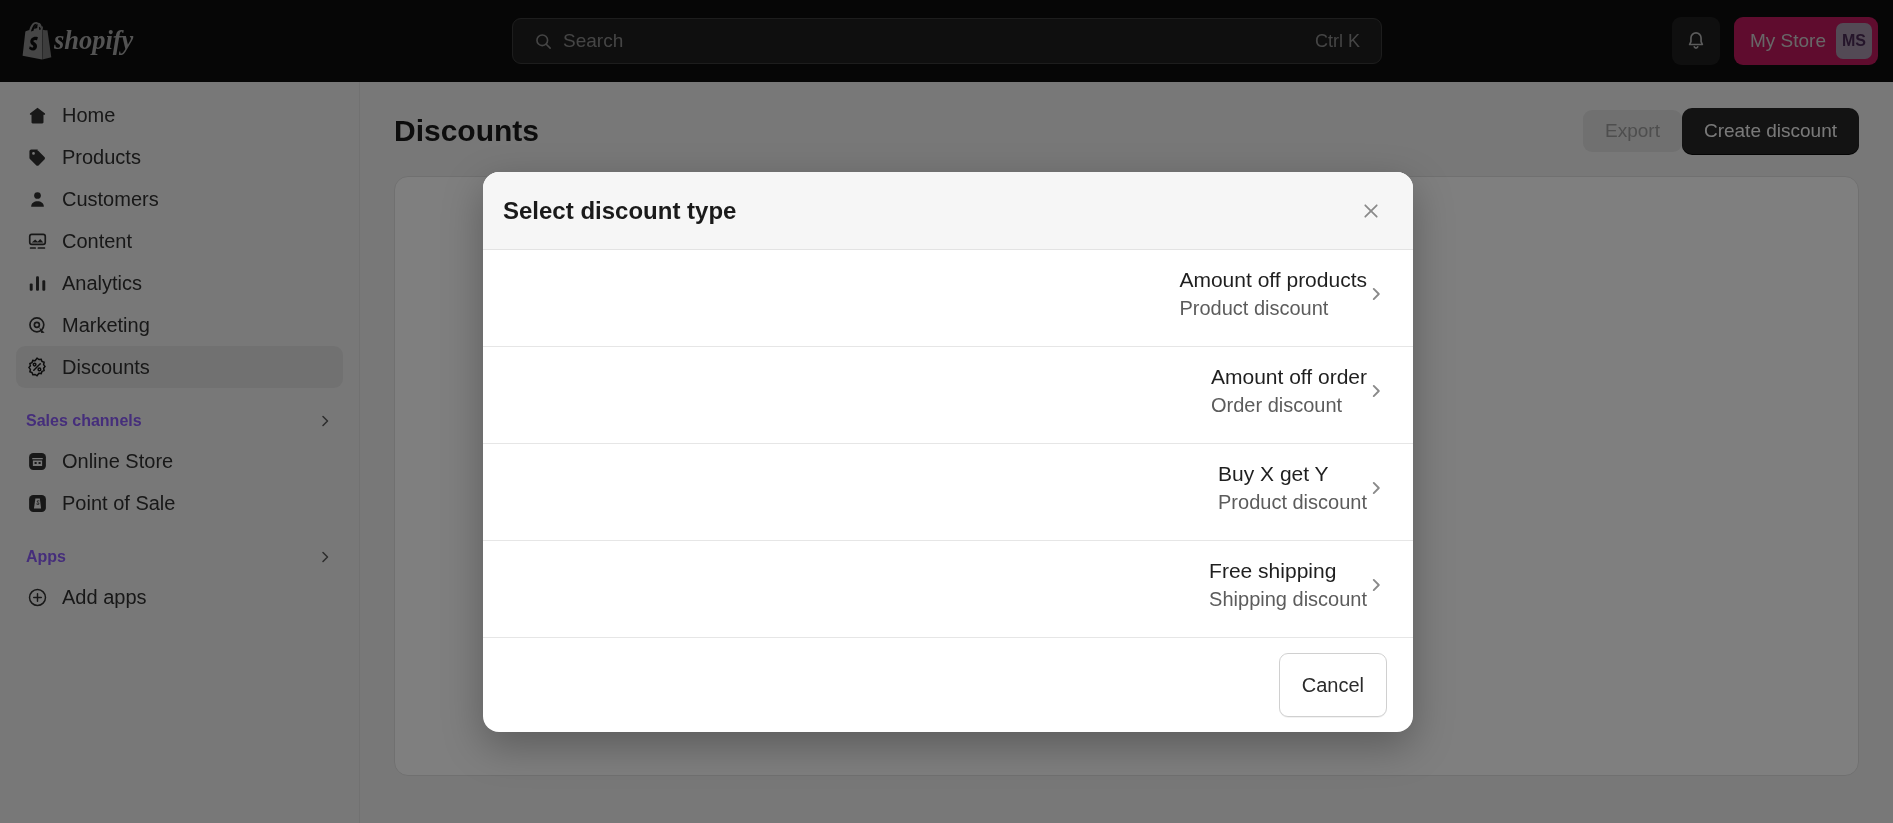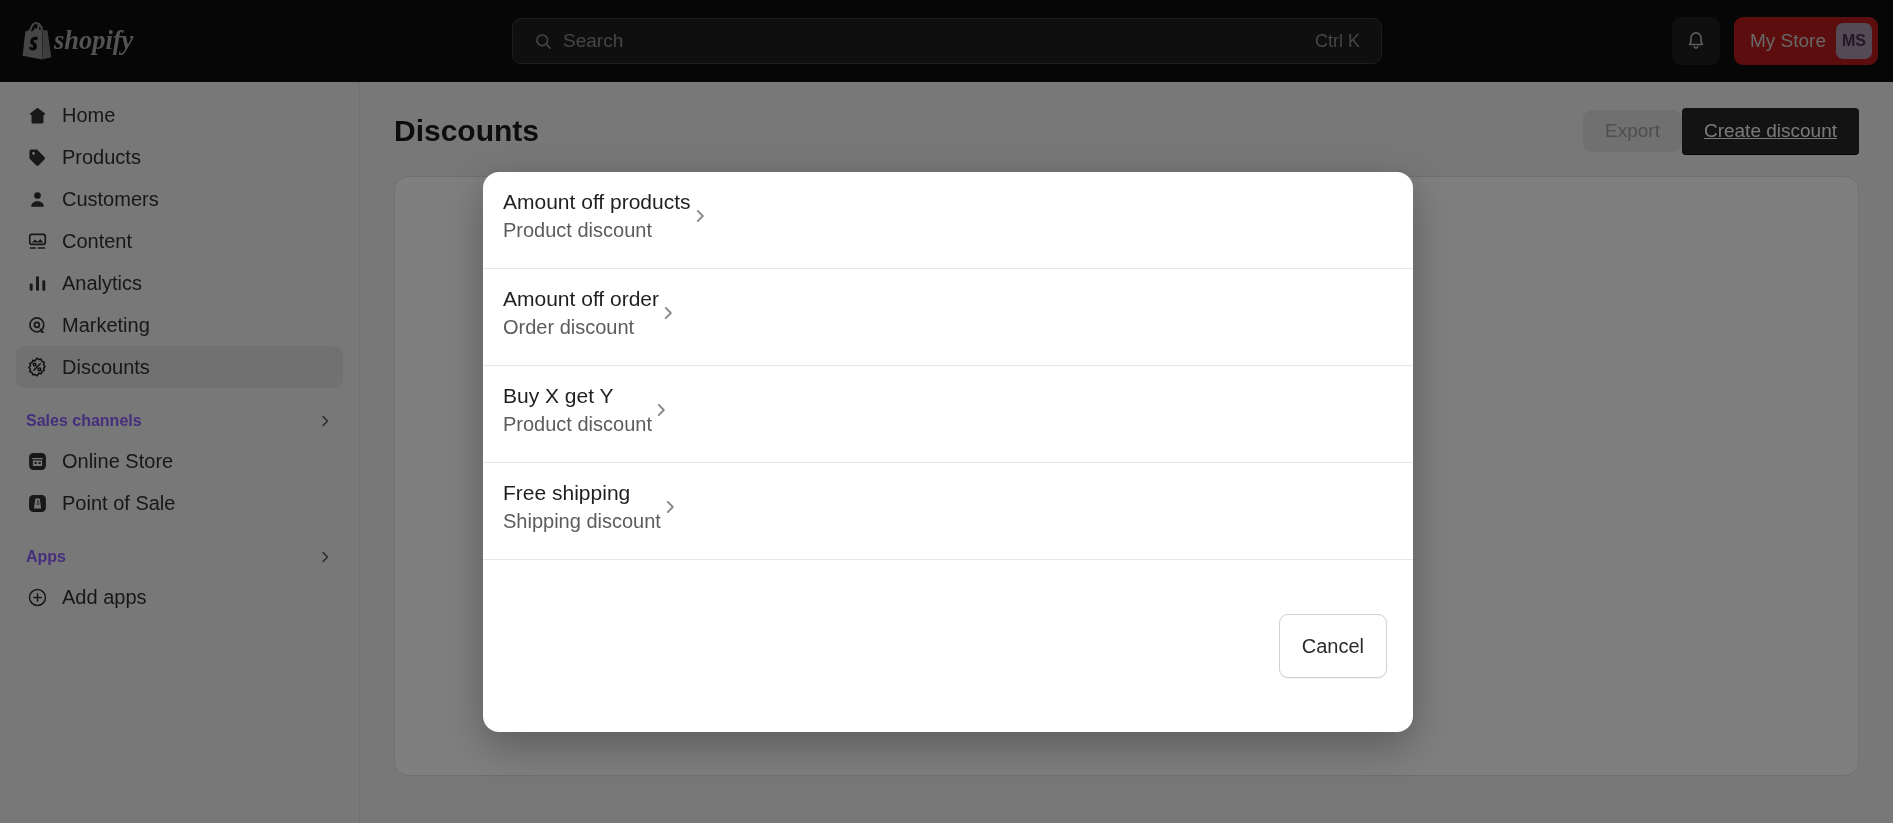--- a/index.html
+++ b/index.html
@@ -43,21 +43,21 @@
     width: 48px; height: 48px; border-radius: 9px;
     background: #1f1f1f;
     display: flex; align-items: center; justify-content: center;
     cursor: pointer;
   }
   .bell-icon { width: 22px; height: 22px; }
 
   .store-btn {
     position: absolute; right: 15px; top: 17px;
     height: 48px; border-radius: 9px;
-    background: #b91c1c;
+    background: #be185d;
     display: flex; align-items: center;
     padding: 0 6px 0 16px; gap: 10px;
     cursor: pointer;
   }
   .store-name { color: #cfcfcf; font-size: 19px; }
   .avatar {
     width: 36px; height: 36px; border-radius: 7px;
     background: #a694ab; color: #4b2a55;
     font-size: 16px; font-weight: bold;
     display: flex; align-items: center; justify-content: center;
@@ -99,24 +99,24 @@
   .page-head { display: flex; align-items: center; justify-content: space-between; }
   .page-title { font-size: 30px; font-weight: bold; color: #1a1a1a; }
   .head-actions { display: flex; align-items: center; gap: 0; }
   .btn-export {
     height: 42px; padding: 0 22px; border-radius: 9px;
     background: #e0e0e0; color: #9c9c9c; font-size: 19px;
     display: flex; align-items: center; cursor: default;
     border: none;
   }
   .btn-create {
-    height: 46px; padding: 0 22px; border-radius: 4px;
+    height: 46px; padding: 0 22px; border-radius: 10px;
     background: #262626; color: #f2f2f2; font-size: 19px;
     display: flex; align-items: center; cursor: pointer;
-    border: none; box-shadow: 0 1px 0 #0a0a0a; text-decoration: underline;
+    border: none; box-shadow: 0 1px 0 #0a0a0a;
   }
   .content-card {
     margin-top: 22px; height: 600px;
     background: #ffffff; border: 1px solid #e1e1e1;
     border-radius: 14px;
     position: relative;
   }
   .card-cta {
     position: absolute; left: 50%; transform: translateX(-50%);
     bottom: 86px;
@@ -155,21 +155,21 @@
     width: 40px; height: 40px; border-radius: 8px;
     display: flex; align-items: center; justify-content: center;
     cursor: pointer; background: transparent; border: none;
   }
   .close-icon { width: 22px; height: 22px; }
 
   .modal-list { flex: 0 0 auto; }
   .opt-row {
     height: 97px;
     border-bottom: 1px solid #e6e6e6;
-    display: flex; align-items: center; justify-content: flex-start;
+    display: flex; align-items: center; justify-content: flex-end;
     padding: 0 28px 8px 20px;
     cursor: pointer;
   }
   .opt-title { font-size: 21px; color: #1f1f1f; line-height: 1.35; }
   .opt-sub { font-size: 20px; color: #5c5c5c; line-height: 1.35; }
   .opt-chev { width: 18px; height: 18px; flex: 0 0 18px; }
 
   .modal-foot {
     flex: 1 1 auto;
     display: flex; align-items: center; justify-content: flex-end;
@@ -359,20 +359,30 @@
 
   <div class="store-btn">
     <span class="store-name">My Store</span>
     <span class="avatar">MS</span>
   </div>
 </div>
 
 <div class="overlay"></div>
 
 <div class="modal">
+  <div class="modal-head">
+    <span class="modal-title">Select discount type</span>
+    <button class="close-btn">
+      <span class="close-icon">
+        <svg viewBox="0 0 20 20" width="22" height="22" fill="none" stroke="#8a8a8a" stroke-width="1.6" stroke-linecap="round">
+            <path d="M4.8 4.8 15.2 15.2M15.2 4.8 4.8 15.2"></path>
+          </svg>
+      </span>
+    </button>
+  </div>
 
   <div class="modal-list">
 
     <div class="opt-row">
       <span>
         <div class="opt-title">Amount off products</div>
         <div class="opt-sub">Product discount</div>
       </span>
       <span class="opt-chev">
         <svg viewBox="0 0 16 16" width="18" height="18" fill="none" stroke="#8a8a8a" stroke-width="1.7" stroke-linecap="round" stroke-linejoin="round">

